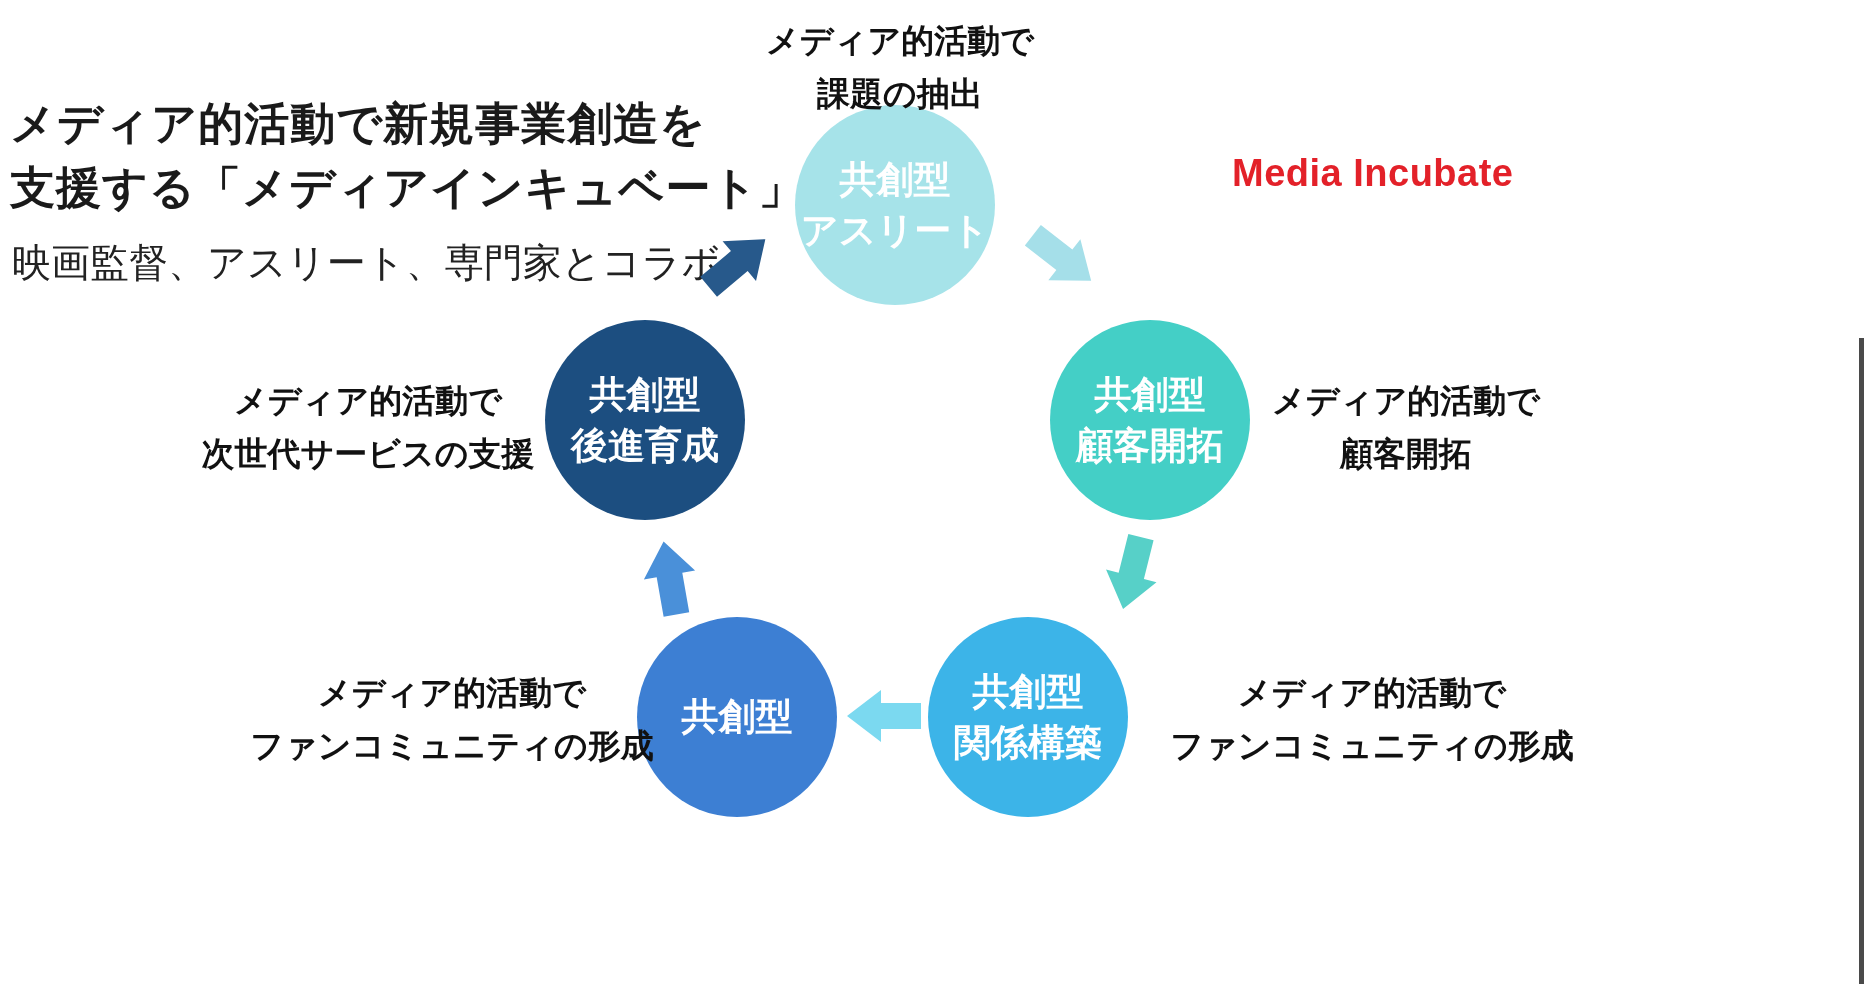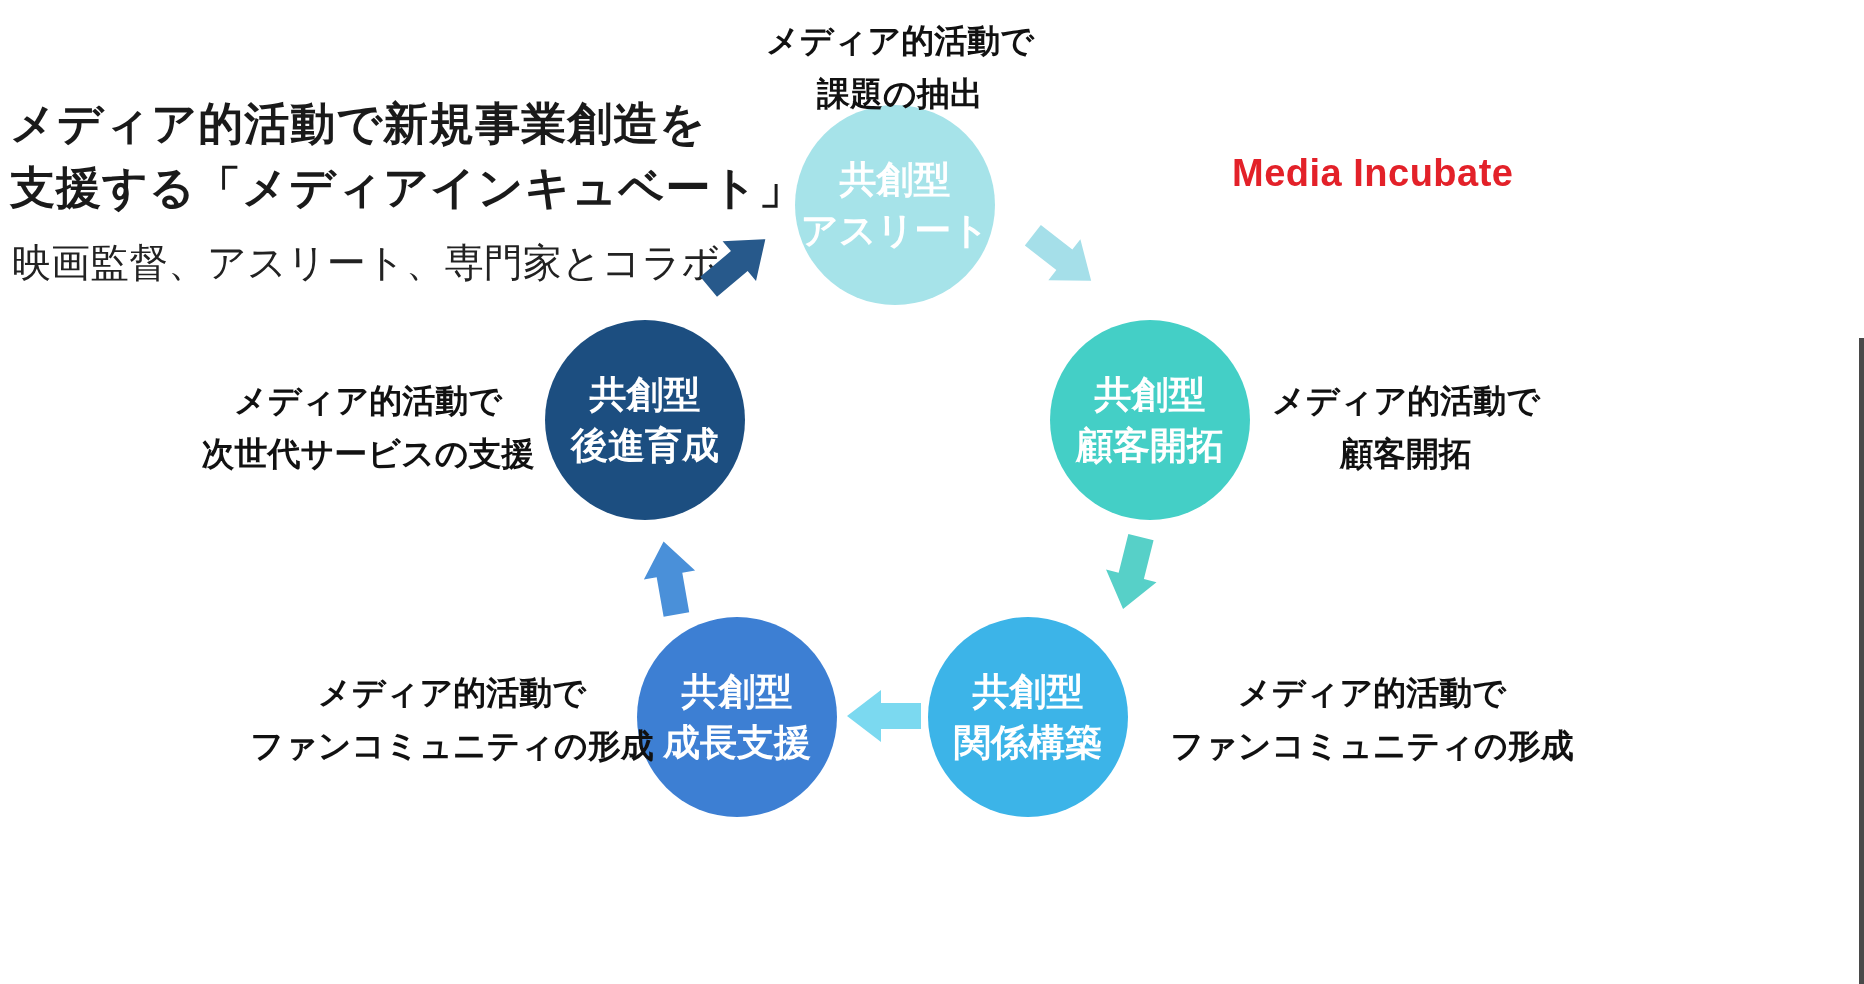--- a/index.html
+++ b/index.html
@@ -110,21 +110,20 @@
   <div class="node node-1" style="background: rgb(68, 207, 198);">
     <span class="n-line">共創型</span>
     <span class="n-line">顧客開拓</span>
   </div>
   <div class="node node-2" style="background: rgb(60, 180, 232);">
     <span class="n-line">共創型</span>
     <span class="n-line">関係構築</span>
   </div>
   <div class="node node-3" style="background: rgb(61, 127, 211);">
     <span class="n-line">共創型</span>
-    <span class="n-line">成長支援</span>
   </div>
   <div class="node node-4" style="background: rgb(28, 78, 128);">
     <span class="n-line">共創型</span>
     <span class="n-line">後進育成</span>
   </div>
 
   <div class="caption caption-0">
     <span class="cap-line">メディア的活動で</span>
     <span class="cap-line">課題の抽出</span>
   </div>

